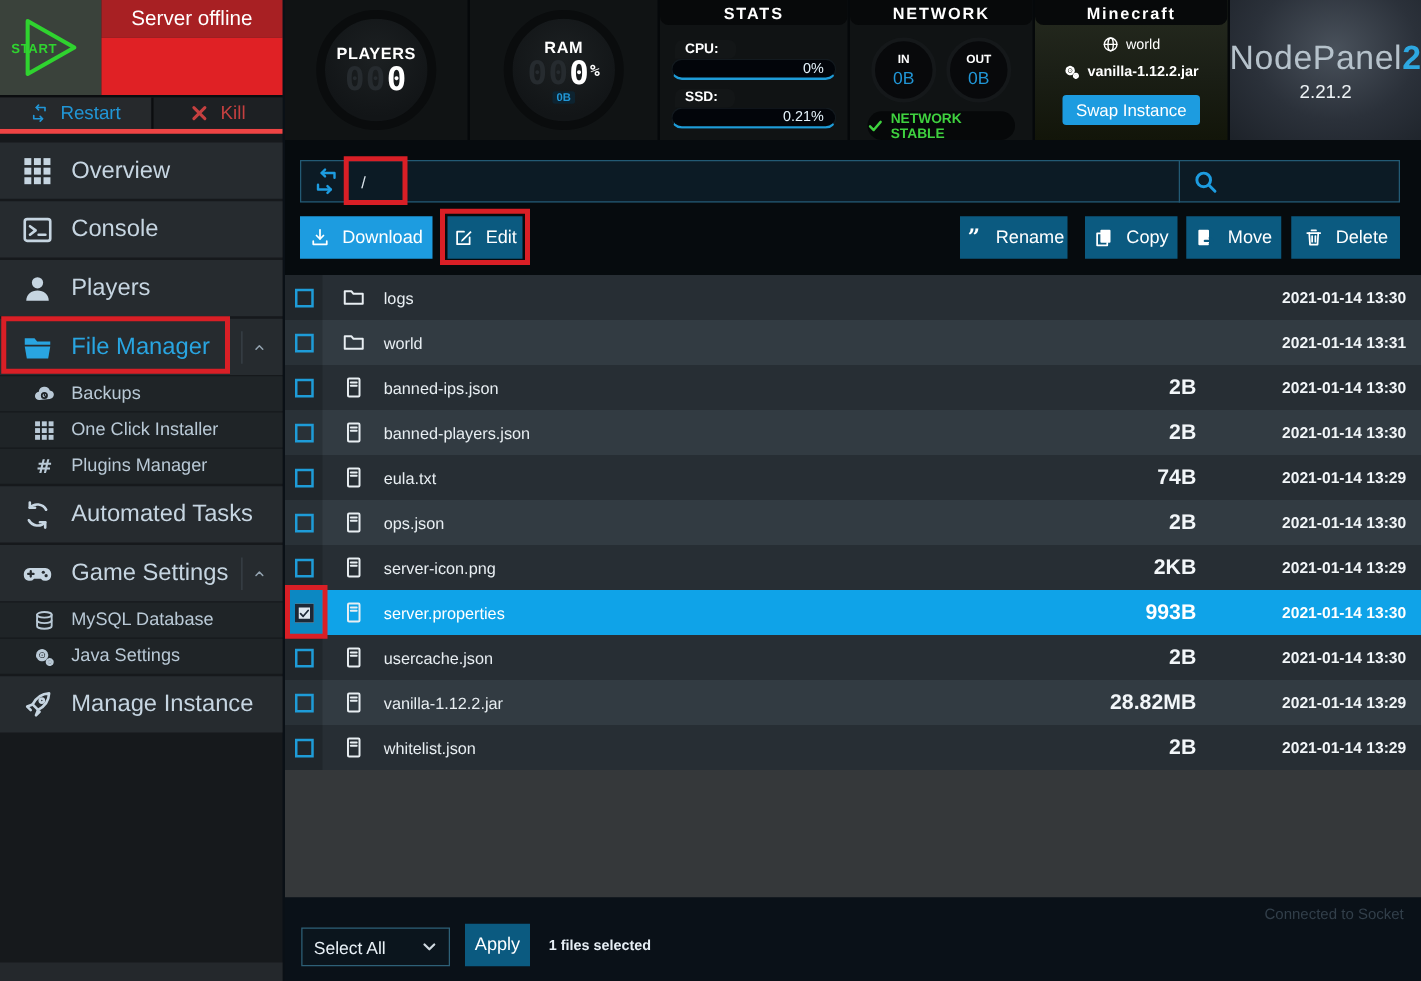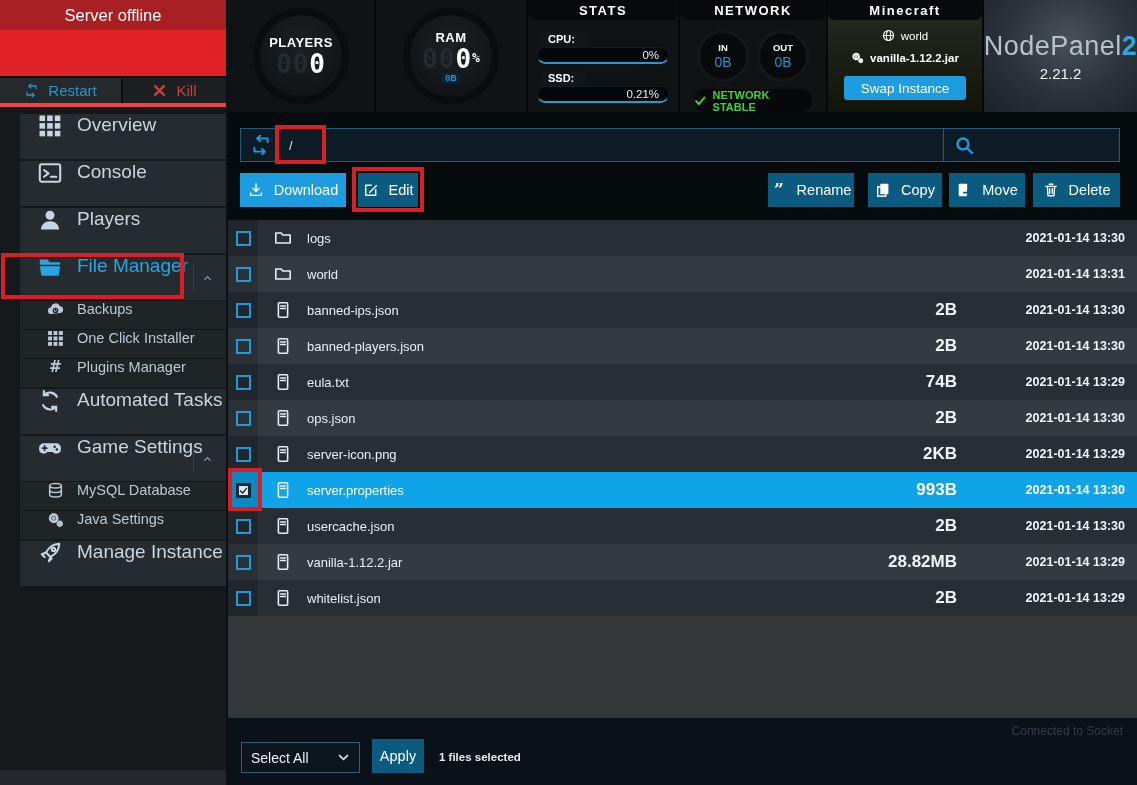--- a/index.html
+++ b/index.html
@@ -16,21 +16,21 @@
   #status-area{flex:1;display:flex;flex-direction:column;}
   #status-bar{height:30px;background:#a82023;color:#fff;font-size:16.5px;display:flex;align-items:center;justify-content:center;}
   #status-block{flex:1;background:#e02125;}
   #action-row{height:31px;display:flex;border-top:2px solid #0b0d0f;border-bottom:4px solid #ef4444;}
   .action-tile{display:flex;align-items:center;justify-content:center;gap:9px;font-size:15px;}
   #restart-tile{width:123px;background:#26292c;color:#2196d6;border-right:2px solid #0b0d0f;}
   #kill-tile{flex:1;background:#1d2023;color:#c54040;}
   .action-icon{width:15px;height:15px;display:inline-block;}
 
   #sidebar-nav{margin-top:7px;}
-  .nav-item{position:relative;display:flex;align-items:flex-start;background:#262b2f;color:#c6d5e1;cursor:pointer;margin-left:20px;}
+  .nav-item{position:relative;display:flex;align-items:center;background:#262b2f;color:#c6d5e1;cursor:pointer;}
   .nav-item.main{height:45px;margin-top:2px;padding-left:18px;font-size:19px;}
   .nav-item.sub{height:28px;margin-top:1px;padding-left:27px;font-size:14.5px;background:#1f2427;color:#b9c9d6;}
   .nav-item.active{color:#29a5e1;}
   .nav-icon{display:inline-block;flex:none;}
   .main .nav-icon{width:24px;height:24px;margin-right:15px;}
   .sub .nav-icon{width:17px;height:17px;margin-right:13px;}
   .expander{position:absolute;right:7px;top:50%;transform:translateY(-50%);width:26px;height:26px;padding:7px 7px 7px 9px;border-left:1px solid #3a434a;color:#93a3b0;}
   .expander svg{width:12px;height:12px;}
   #sidebar-footer{position:absolute;left:0;bottom:0;width:226px;height:15px;background:#24282c;}
 
@@ -65,21 +65,21 @@
   .netcirc .nval{font-size:14px;color:#2196d6;margin-top:1px;}
   .netbadge{position:absolute;left:14px;right:14px;top:89px;height:23px;background:#060809;border-radius:12px;
     display:flex;align-items:center;justify-content:center;gap:6px;color:#3fd13f;font-size:11px;font-weight:bold;}
   .netbadge .bicon{width:13px;height:13px;}
 
   #panel-instance{background:linear-gradient(180deg,#262b20 0%,#1a1e15 55%,#121509 100%);}
   .inst-row{display:flex;align-items:center;justify-content:center;gap:6px;color:#fff;}
   #inst-world{margin-top:9px;font-size:11.5px;}
   #inst-jar{margin-top:9px;font-size:11.5px;font-weight:bold;}
   .inst-icon{width:13px;height:13px;color:#fff;}
-  #swap-btn{margin:12px auto 0;width:122px;height:24px;background:#1d9ce0;border-radius:3px;color:#fff;
+  #swap-btn{margin:12px auto 0;width:110px;height:24px;background:#1d9ce0;border-radius:3px;color:#fff;
     font-size:13.5px;display:flex;align-items:center;justify-content:center;}
 
   #panel-brand{background:radial-gradient(ellipse at 55% 35%,#49515b 0%,#2b313a 55%,#1d2229 100%);
     display:flex;flex-direction:column;align-items:center;justify-content:center;}
   #brand-name{font-size:27px;color:#b6c2cb;font-weight:300;letter-spacing:.5px;}
   #brand-name b{color:#2da7e0;font-weight:bold;}
   #brand-version{font-size:15px;color:#edf2f5;margin-top:3px;}
 
   
   #toolbar{position:absolute;left:228px;top:112px;width:909px;height:108px;background:#060b0e;}
@@ -133,20 +133,26 @@
   #rb-filemanager{left:1px;top:253px;width:183px;height:46px;}
   #rb-checkbox{left:228px;top:468px;width:34px;height:43px;}
 </style>
 </head>
 <body>
 
 <div id="page">
 
   <div id="sidebar">
     <div id="server-control">
+      <div id="start-tile">
+        <svg viewBox="0 0 16 16" fill="none" stroke="#2fd32f" stroke-width="1" stroke-linejoin="round">
+            <path d="M2.5 1.5L14 8L2.5 14.5z"></path>
+          </svg>
+        <span id="start-label">START</span>
+      </div>
       <div id="status-area">
         <div id="status-bar">Server offline</div>
         <div id="status-block"></div>
       </div>
     </div>
     <div id="action-row">
       <div id="restart-tile" class="action-tile">
         <span class="action-icon">
             <svg viewBox="0 0 16 16" fill="none" stroke="currentColor" stroke-width="1.4" stroke-linecap="round" stroke-linejoin="round" style="width:100%;height:100%;display:block">
               <path d="M12.8 6V3.2H5.4"></path>

